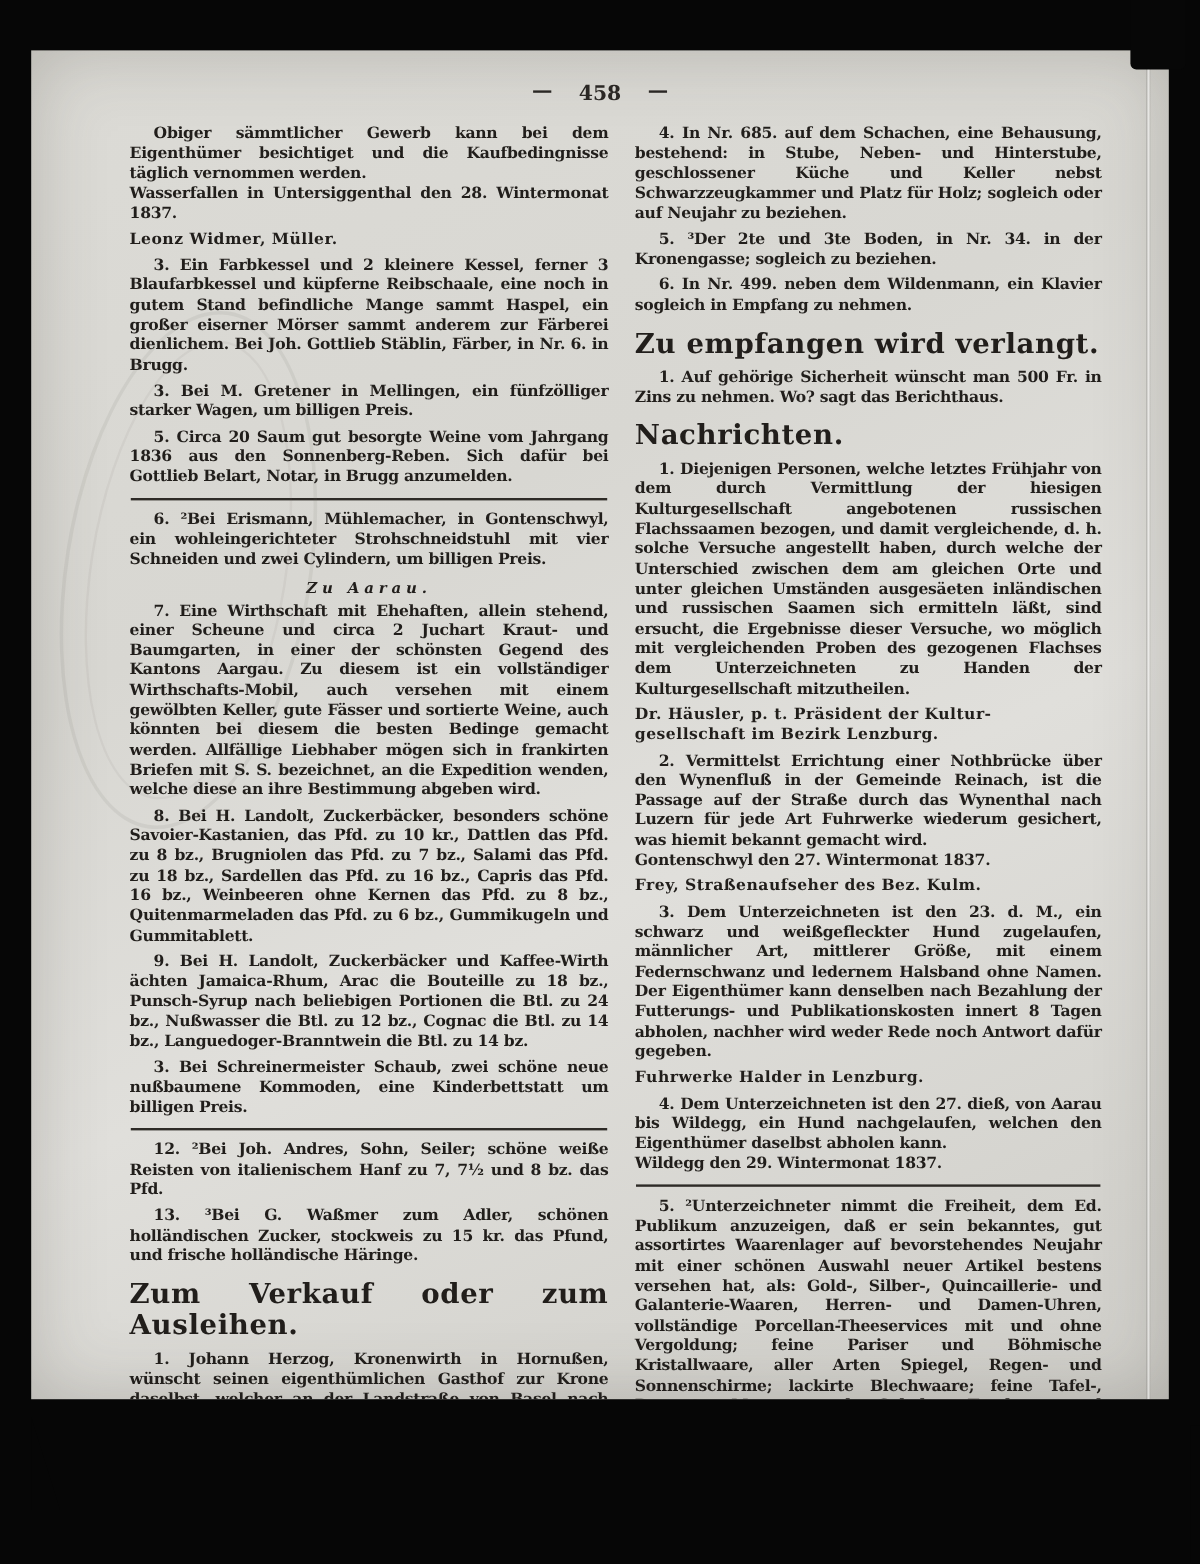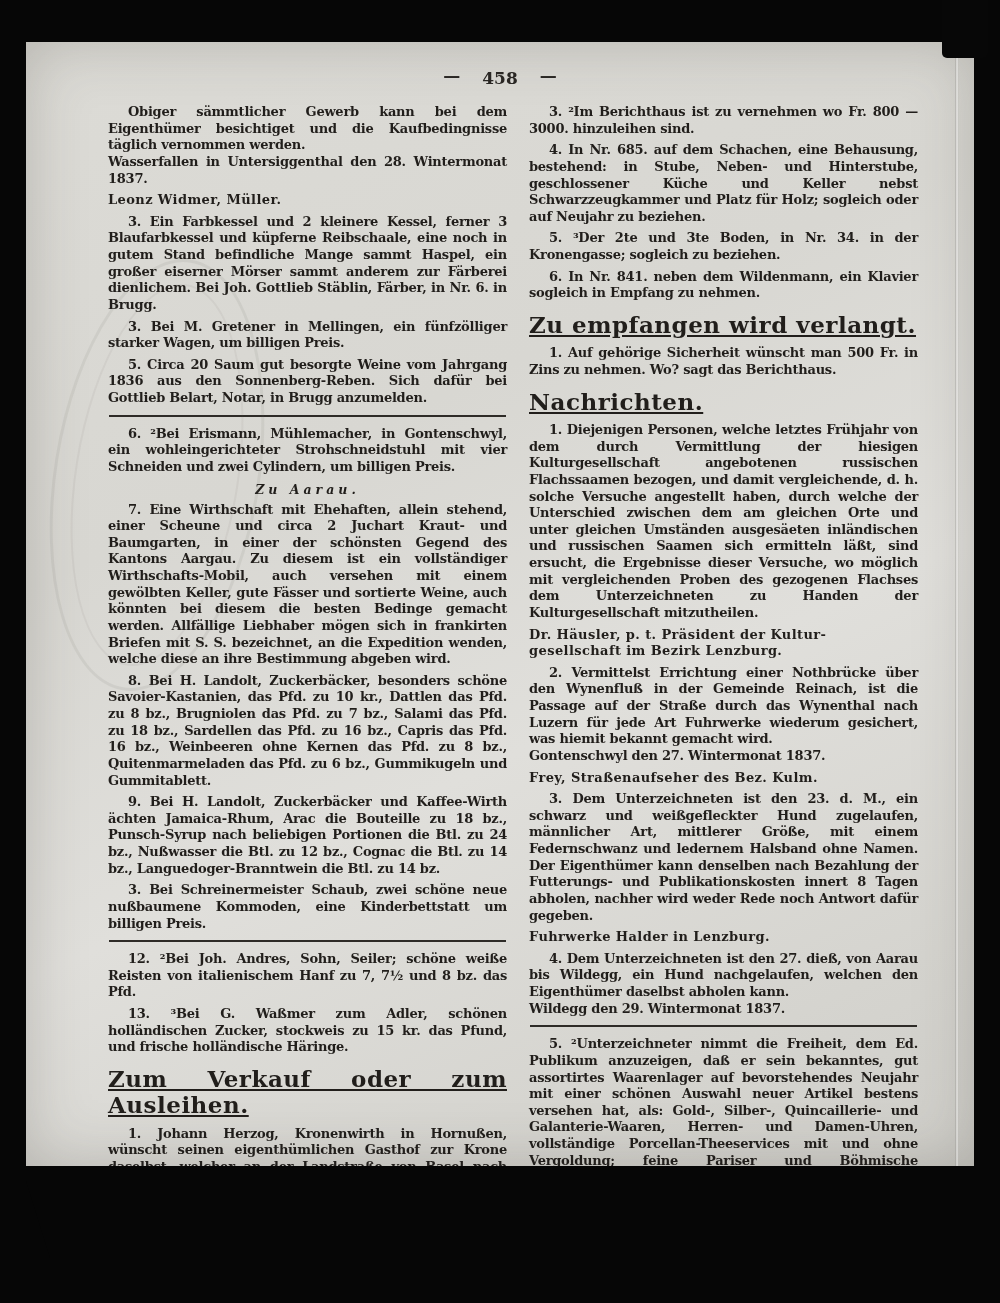--- a/index.html
+++ b/index.html
@@ -77,21 +77,20 @@
   .cont{text-indent:0;}
   .sig{text-align:left;letter-spacing:0.4px !important;}
   .h1{
     text-align:left;
     text-indent:0 !important;
     font-size:23px !important;
     line-height:1.15 !important;
     letter-spacing:0.5px !important;
     margin:10px 0 7px 0 !important;
     white-space:normal !important;
-    text-decoration:underline;
   }
   .h2{
     text-align:center !important;
     text-indent:0 !important;
     font-size:12.5px !important;
     letter-spacing:4px !important;
     margin:6px 0 4px 0 !important;
     white-space:normal !important;
     font-style:italic;
   }
@@ -131,24 +130,23 @@
       <p class="item">3. Bei Schreinermeister Schaub, zwei schöne neue nußbaumene Kommoden, eine Kinderbettstatt um billigen Preis.</p>
       <hr class="rule">
       <p class="item">12. ²Bei Joh. Andres, Sohn, Seiler; schöne weiße Reisten von italienischem Hanf zu 7, 7½ und 8 bz. das Pfd.</p>
       <p class="item">13. ³Bei G. Waßmer zum Adler, schönen holländischen Zucker, stockweis zu 15 kr. das Pfund, und frische holländische Häringe.</p>
       <p class="h1">Zum Verkauf oder zum Ausleihen.</p>
       <p class="item">1. Johann Herzog, Kronenwirth in Hornußen, wünscht seinen eigenthümlichen Gasthof zur Krone daselbst, welcher an der Landstraße von Basel nach Zürich liegt, entweder zu verkaufen oder zu vermiethen. Liebhaber dazu sind eingeladen, sich bei dem Eigenthümer anzumelden.</p>
 
     </div>
 
     <div class="col col-right">
-      <p class="item">3. ²Im Berichthaus ist zu vernehmen wo Fr. 800 — 3000. hinzuleihen sind.</p>
       <p class="item">4. In Nr. 685. auf dem Schachen, eine Behausung, bestehend: in Stube, Neben- und Hinterstube, geschlossener Küche und Keller nebst Schwarzzeugkammer und Platz für Holz; sogleich oder auf Neujahr zu beziehen.</p>
       <p class="item">5. ³Der 2te und 3te Boden, in Nr. 34. in der Kronengasse; sogleich zu beziehen.</p>
-      <p class="item">6. In Nr. 841. neben dem Wildenmann, ein Klavier sogleich in Empfang zu nehmen.</p>
+      <p class="item">6. In Nr. 499. neben dem Wildenmann, ein Klavier sogleich in Empfang zu nehmen.</p>
       <p class="h1">Zu empfangen wird verlangt.</p>
       <p class="item">1. Auf gehörige Sicherheit wünscht man 500 Fr. in Zins zu nehmen. Wo? sagt das Berichthaus.</p>
       <p class="h1">Nachrichten.</p>
       <p class="item">1. Diejenigen Personen, welche letztes Frühjahr von dem durch Vermittlung der hiesigen Kulturgesellschaft angebotenen russischen Flachssaamen bezogen, und damit vergleichende, d. h. solche Versuche angestellt haben, durch welche der Unterschied zwischen dem am gleichen Orte und unter gleichen Umständen ausgesäeten inländischen und russischen Saamen sich ermitteln läßt, sind ersucht, die Ergebnisse dieser Versuche, wo möglich mit vergleichenden Proben des gezogenen Flachses dem Unterzeichneten zu Handen der Kulturgesellschaft mitzutheilen.</p>
       <p class="sig">Dr. Häusler, p. t. Präsident der Kultur-
 gesellschaft im Bezirk Lenzburg.</p>
       <p class="item">2. Vermittelst Errichtung einer Nothbrücke über den Wynenfluß in der Gemeinde Reinach, ist die Passage auf der Straße durch das Wynenthal nach Luzern für jede Art Fuhrwerke wiederum gesichert, was hiemit bekannt gemacht wird.
 Gontenschwyl den 27. Wintermonat 1837.</p>
       <p class="sig">Frey, Straßenaufseher des Bez. Kulm.</p>
       <p class="item">3. Dem Unterzeichneten ist den 23. d. M., ein schwarz und weißgefleckter Hund zugelaufen, männlicher Art, mittlerer Größe, mit einem Federnschwanz und ledernem Halsband ohne Namen. Der Eigenthümer kann denselben nach Bezahlung der Futterungs- und Publikationskosten innert 8 Tagen abholen, nachher wird weder Rede noch Antwort dafür gegeben.</p>

